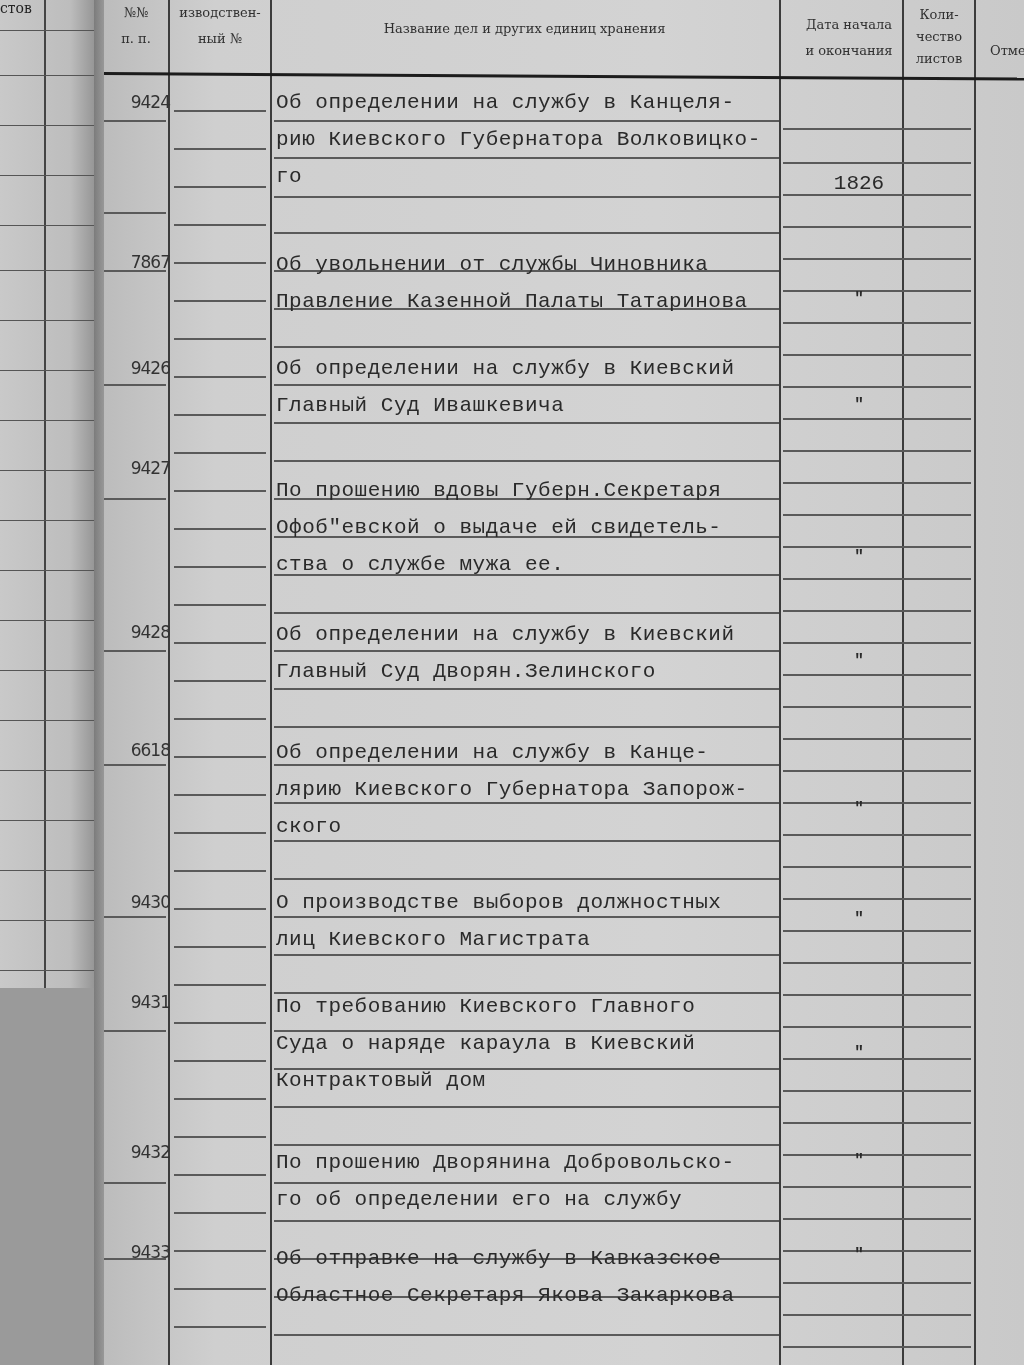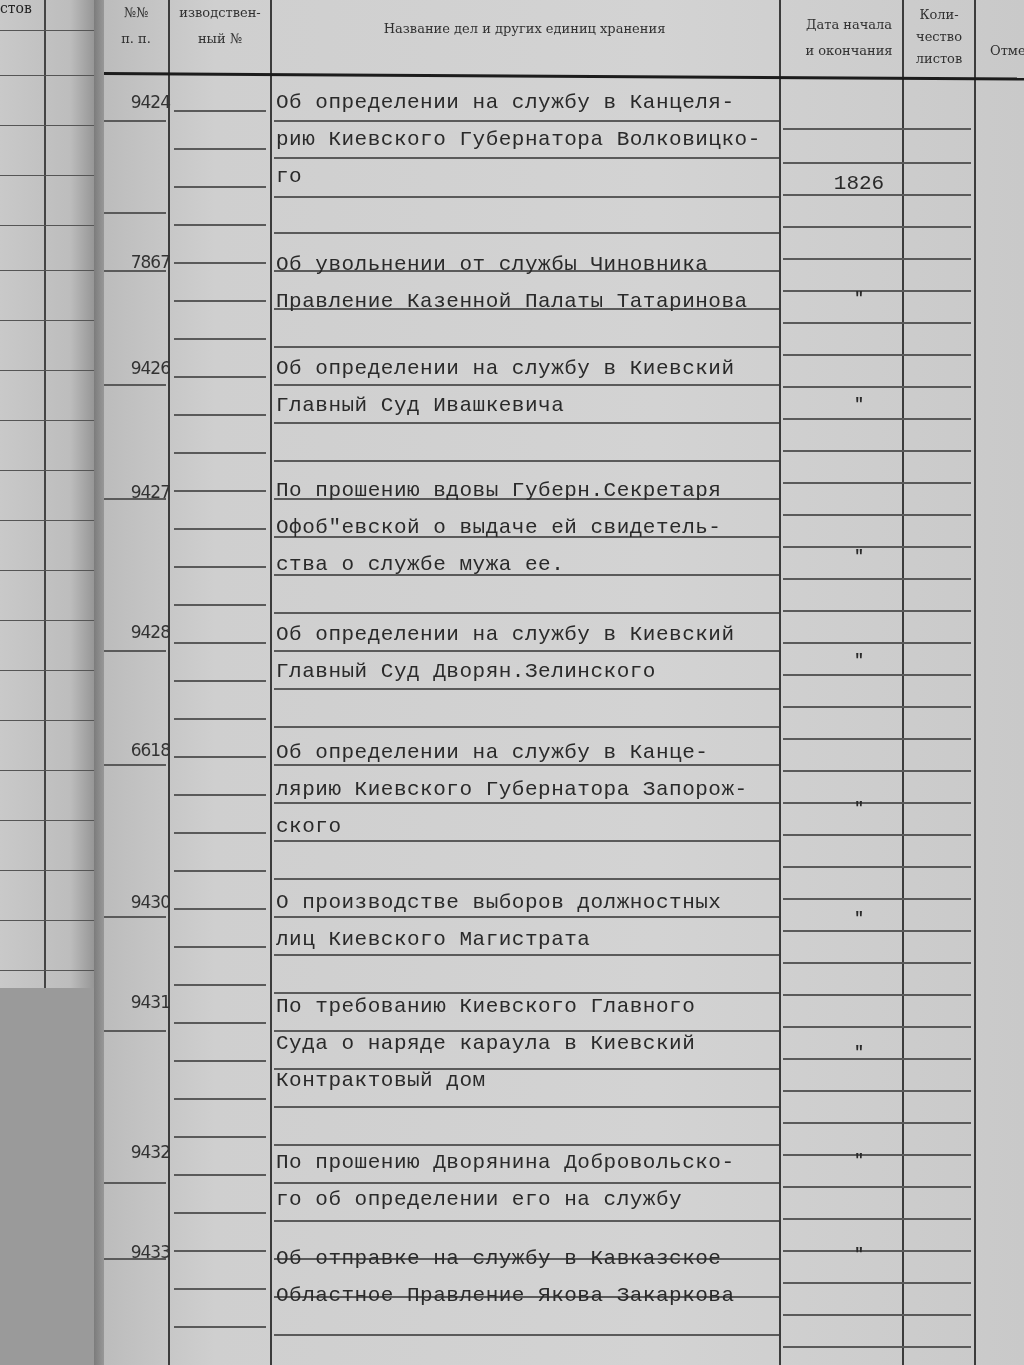--- a/index.html
+++ b/index.html
@@ -245,21 +245,21 @@
     <div class="date ditto" style="top:290px">"</div>
   </div>
 
   <div>
     <div class="num" style="top:358px">9426</div>
     <div class="title" style="top:350px"><div>Об определении на службу в Киевский</div><div>Главный Суд Ивашкевича</div></div>
     <div class="date ditto" style="top:396px">"</div>
   </div>
 
   <div>
-    <div class="num" style="top:482px">9427</div>
+    <div class="num" style="top:458px">9427</div>
     <div class="title" style="top:472px"><div>По прошению вдовы Губерн.Секретаря</div><div>Офоб"евской о выдаче ей свидетель-</div><div>ства о службе мужа ее.</div></div>
     <div class="date ditto" style="top:548px">"</div>
   </div>
 
   <div>
     <div class="num" style="top:622px">9428</div>
     <div class="title" style="top:616px"><div>Об определении на службу в Киевский</div><div>Главный Суд Дворян.Зелинского</div></div>
     <div class="date ditto" style="top:652px">"</div>
   </div>
 
@@ -282,16 +282,16 @@
   </div>
 
   <div>
     <div class="num" style="top:1142px">9432</div>
     <div class="title" style="top:1144px"><div>По прошению Дворянина Добровольско-</div><div>го об определении его на службу</div></div>
     <div class="date ditto" style="top:1152px">"</div>
   </div>
 
   <div>
     <div class="num" style="top:1242px">9433</div>
-    <div class="title" style="top:1240px"><div>Об отправке на службу в Кавказское</div><div>Областное Правление Якова Закаркова</div></div>
+    <div class="title" style="top:1240px"><div>Об отправке на службу в Кавказское</div><div>Областное Секретаря Якова Закаркова</div></div>
     <div class="date ditto" style="top:1246px">"</div>
   </div>
 </div>
 
 </body></html>

